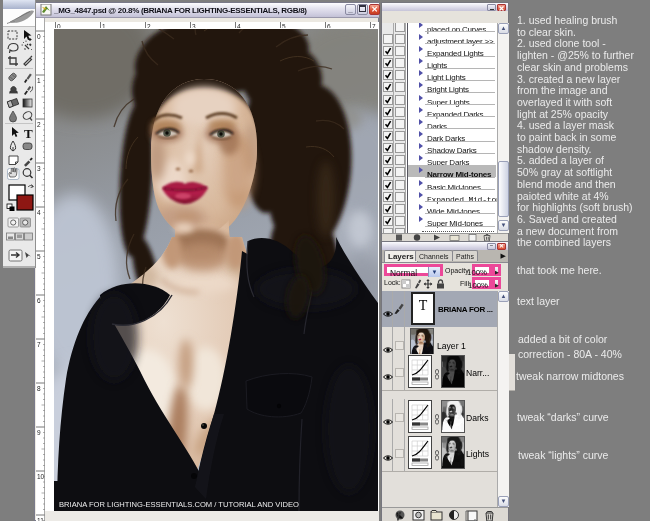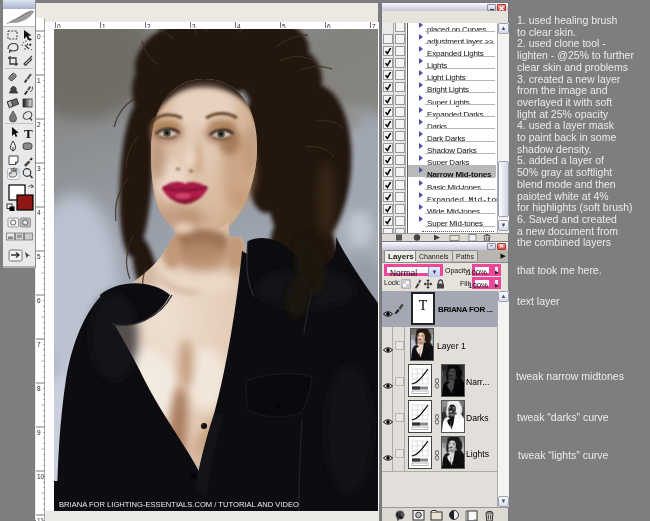--- a/index.html
+++ b/index.html
@@ -72,20 +72,37 @@
   .lcol2{position:absolute;left:22px;top:0;width:1px;height:100%;background:#aaa;}
   .thumb{position:absolute;top:1px;width:24px;height:33px;border:1px solid #333;background:#fff;box-sizing:border-box;}
   .lname{position:absolute;font-size:8.6px;color:#000;white-space:nowrap;}
   
   .ann{position:absolute;color:#ebebeb;font-size:10.5px;line-height:11.7px;white-space:pre;}
 </style></head>
 <body>
 <div id="page">
 
   <div id="docwin" class="abs">
+    <div id="dtitle">
+      <svg style="position:absolute;left:4px;top:1px" width="12" height="12" viewBox="0 0 12 12">
+        <rect x="1" y="0" width="10" height="11" fill="#f8f8f4" stroke="#777"></rect>
+        <path d="M2 8 L6 2 L10 7 L7 5 L4 9 Z" fill="#5a8a2a"></path>
+        <path d="M2 3 l4 1 -1 2 z" fill="#d8b020"></path>
+      </svg>
+      <div class="txt">_MG_4847.psd @ 20.8% (BRIANA FOR LIGHTING-ESSENTIALS, RGB/8)</div>
+      <div class="wbtn" style="left:309px">
+          <span>_</span>
+        </div>
+      <div class="wbtn" style="left:321px">
+          <span><i style="display:inline-block;width:5px;height:4px;border:1px solid #31313f;border-top-width:2px;margin-bottom:1px;"></i></span>
+        </div>
+      <div class="wbtn close" style="left:333px">
+          <span>✕</span>
+        </div>
+    </div>
     <div id="hruler" class="abs"><svg width="334" height="10" viewBox="0 0 334 10">
           <rect width="334" height="10" fill="#fff"></rect>
           <path d="M10.5 0 V10" stroke="#555" stroke-width="0.8"></path>
           <text x="12" y="7" font-size="6.5" fill="#222">0</text>
           <path d="M16.125 8 V10" stroke="#777" stroke-width="0.6"></path>
           <path d="M21.75 8 V10" stroke="#777" stroke-width="0.6"></path>
           <path d="M27.375 8 V10" stroke="#777" stroke-width="0.6"></path>
           <path d="M33 6.5 V10" stroke="#777" stroke-width="0.6"></path>
           <path d="M38.625 8 V10" stroke="#777" stroke-width="0.6"></path>
           <path d="M44.25 8 V10" stroke="#777" stroke-width="0.6"></path>
@@ -867,21 +884,21 @@
           <div class="abs" style="left:13px;top:14px;width:7px;height:7px;border:1px solid #b8b5b0;background:#e8e5e0;"></div>
           <div class="thumb" style="left:28px;border:1px solid #555;">
             <svg class="abs" style="left:0px;top:0" width="22" height="31" viewBox="0 0 324 482" preserveAspectRatio="none">
               <g>
                 <use href="#photog"></use>
               </g>
             </svg>
           </div>
           <div class="lname" style="left:55px;top:14px;">Layer 1</div>
         </div>
-        <div class="lrow" style="top:72px;">
+        <div class="lrow" style="top:63px;padding-left:18px;">
           <div class="lcol"></div>
           <div class="lcol2"></div>
           <div class="eye"><svg width="10" height="8" viewBox="0 0 9 7">
               <path d="M0.5 3.5 C2 1 7 1 8.5 3.5 C7 6 2 6 0.5 3.5Z" fill="none" stroke="#000" stroke-width="0.9"></path>
               <circle cx="4.5" cy="3.5" r="1.6" fill="#000"></circle>
             </svg></div>
           <div class="abs" style="left:13px;top:14px;width:7px;height:7px;border:1px solid #b8b5b0;background:#e8e5e0;"></div>
           <div class="thumb" style="left:26px;border:1px solid #444;">
             <svg class="abs" style="left:0;top:0" width="22" height="31" viewBox="0 0 22 31">
               <rect width="22" height="31" fill="#fff"></rect>
@@ -1016,16 +1033,18 @@
 5. added a layer of
 50% gray at softlight
 blend mode and then
 paioted white at 4%
 for highlights (soft brush)
 6. Saved and created
 a new document from
 the combined layers</div>
   <div class="ann" style="left:517px;top:265px;">that took me here.</div>
   <div class="ann" style="left:517px;top:296px;">text layer</div>
+  <div class="ann" style="left:518px;top:332px;line-height:15px;">added a bit of color
+correction - 80A - 40%</div>
   <div class="ann" style="left:516px;top:371px;">tweak narrow midtones</div>
   <div class="ann" style="left:517px;top:412px;">tweak “darks” curve</div>
   <div class="ann" style="left:518px;top:450px;">tweak “lights” curve</div>
 </div>
 
 </body></html>

